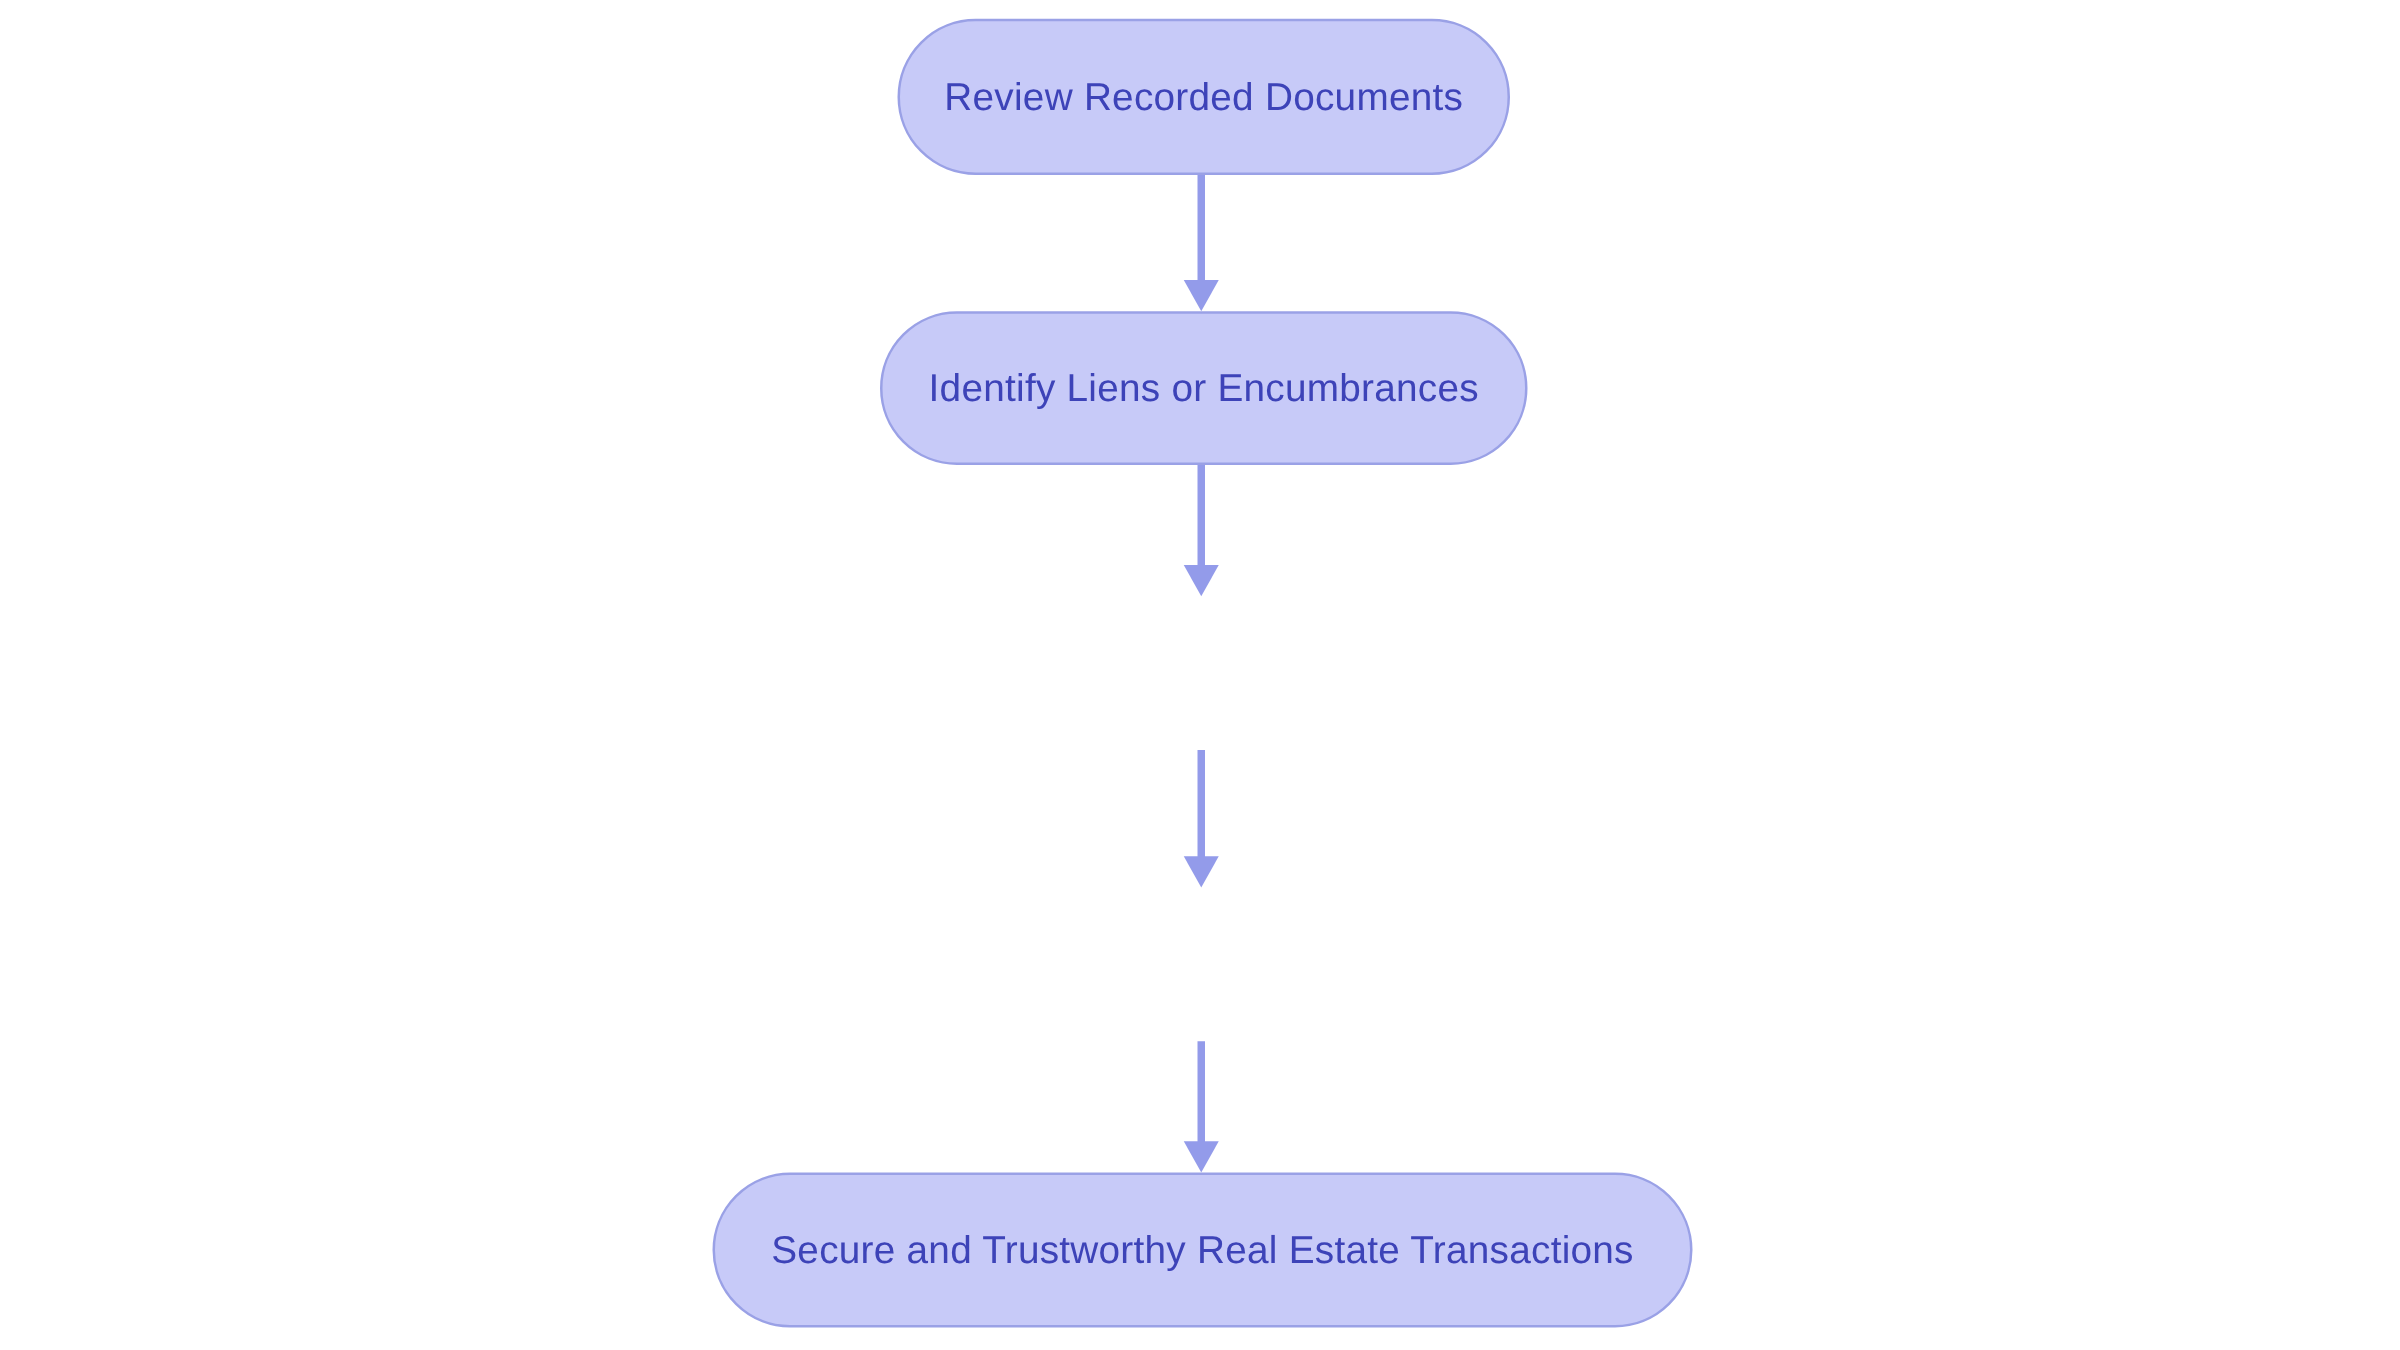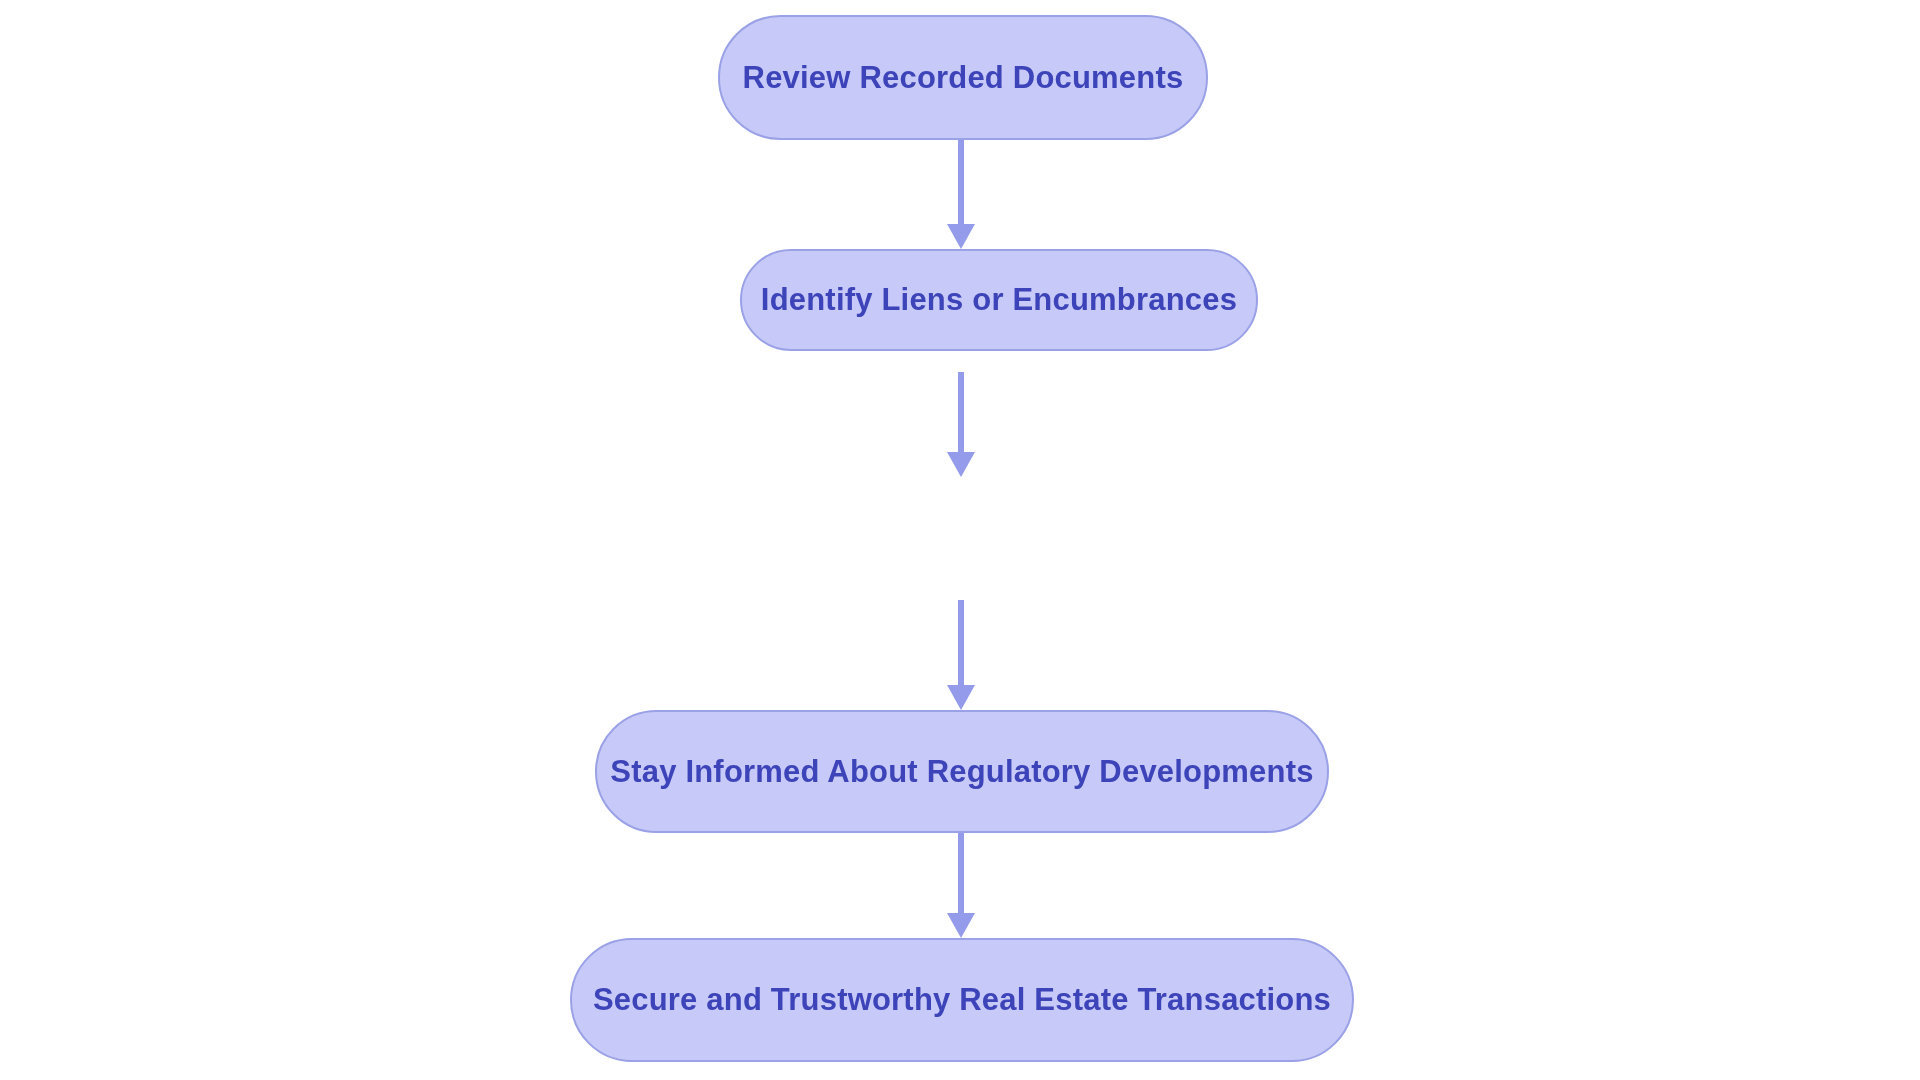--- a/index.html
+++ b/index.html
@@ -26,26 +26,26 @@
   .node {
     position: absolute;
     background: var(--node-fill);
     border: 2px solid var(--node-border);
     border-radius: 63px;
     display: flex;
     align-items: center;
     justify-content: center;
     text-align: center;
     font-size: 31px;
-    font-weight: 700;
+    font-weight: 400;
     color: var(--text);
     letter-spacing: 0.2px;
   }
   .node-1 { left: 718px; top: 15px;  width: 490px; height: 125px; }
-  .node-2 { left: 740px; top: 249px; width: 518px; height: 102px; }
+  .node-2 { left: 704px; top: 249px; width: 518px; height: 123px; }
   .node-3 { left: 730px; top: 477px; width: 464px; height: 123px; }
   .node-4 { left: 595px; top: 710px; width: 734px; height: 123px; }
   .node-5 { left: 570px; top: 938px; width: 784px; height: 124px; }
 
   .arrow { position: absolute; }
   .arrow .shaft {
     position: absolute;
     left: 958px;
     width: 6px;
     background: var(--arrow);
@@ -90,23 +90,20 @@
     <div class="shaft"></div>
     <div class="head"></div>
   </div>
 
 
   <div class="arrow arrow-3">
     <div class="shaft"></div>
     <div class="head"></div>
   </div>
 
-  <div class="node node-4">
-    <span>Stay Informed About Regulatory Developments</span>
-  </div>
 
   <div class="arrow arrow-4">
     <div class="shaft"></div>
     <div class="head"></div>
   </div>
 
   <div class="node node-5">
     <span>Secure and Trustworthy Real Estate Transactions</span>
   </div>
 

